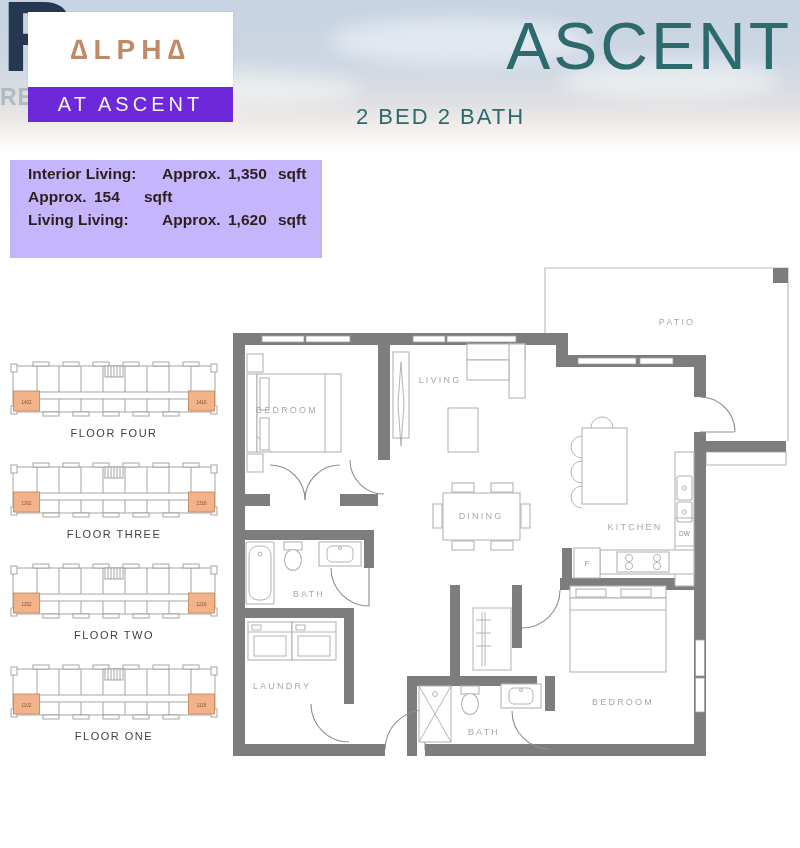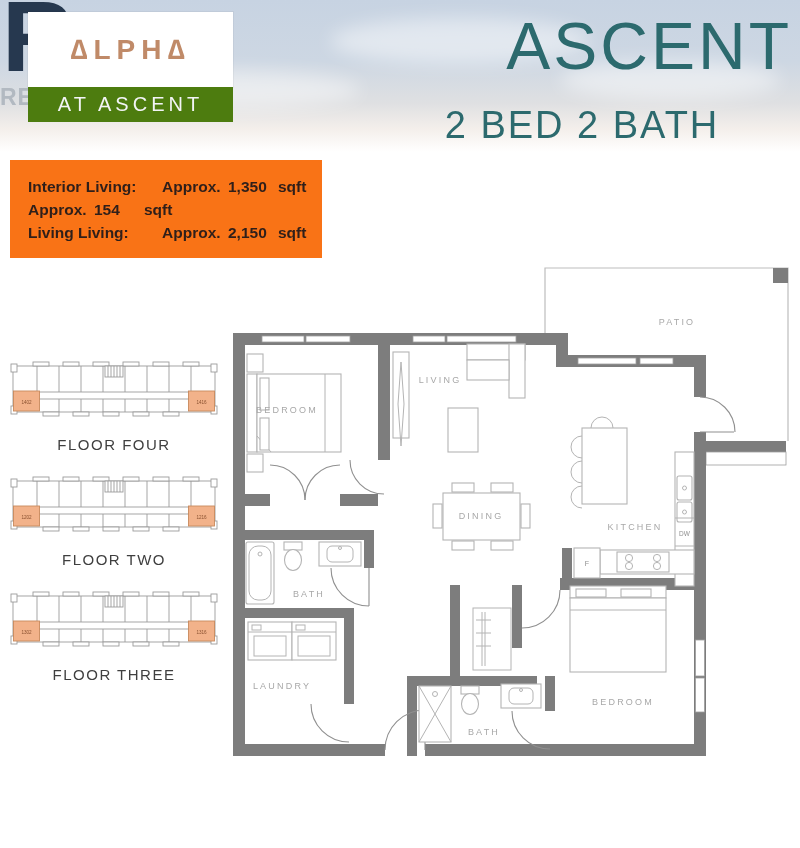--- a/index.html
+++ b/index.html
@@ -8,37 +8,37 @@
   .abs{position:absolute;}
   
   .sky{left:0;top:0;width:800px;height:152px;
        background:linear-gradient(180deg,#c7d3e2 0%,#cdd7e3 40%,#dfe0e2 68%,#f4efeb 85%,#ffffff 100%);}
   .cloud{background:rgba(255,255,255,.45);border-radius:50%;filter:blur(9px);}
   .realtor-r{left:2px;top:-14px;font-size:100px;font-weight:700;color:#26384f;line-height:1;}
   .realtor-word{left:0px;top:84px;font-size:23px;font-weight:700;color:#b2b9c1;letter-spacing:1px;z-index:1;}
   .brand-box{left:28px;top:12px;width:205px;height:75px;background:#ffffff;z-index:2;
              display:flex;align-items:center;justify-content:center;box-shadow:0 0 0 1px rgba(0,0,0,.04);}
   .brand-name{font-size:28px;color:#c08a68;letter-spacing:6px;font-weight:700;}
-  .brand-bar{left:28px;top:87px;width:205px;height:35px;background:#4d7c0f;z-index:2;
+  .brand-bar{left:28px;top:87px;width:205px;height:35px;background:#6d28d9;z-index:2;
              display:flex;align-items:center;justify-content:center;}
   .brand-sub{font-size:20px;color:#f2f4f6;letter-spacing:4px;font-weight:400;}
   .plan-title{right:8px;top:8px;width:420px;text-align:right;font-size:66px;color:#2c6a6e;
               letter-spacing:3px;font-weight:400;}
-  .plan-spec{right:8px;top:104px;width:420px;text-align:center;font-size:38px;color:#2c6a6e;
+  .plan-spec{right:24px;top:104px;width:420px;text-align:left;font-size:22px;color:#2c6a6e;
              letter-spacing:2px;font-weight:400;}
   
-  .stats{left:10px;top:160px;width:312px;height:98px;background:#f97316;padding:15px 0 0 18px;box-sizing:border-box;}
+  .stats{left:10px;top:160px;width:312px;height:98px;background:#c4b5fd;padding:2px 0 0 18px;box-sizing:border-box;}
   .stat-row{display:flex;font-size:15.5px;font-weight:700;color:#2f1f1a;line-height:23px;}
   .stat-label{width:134px;}
   .stat-approx{width:66px;}
   .stat-num{width:50px;}
   
   .floors{left:8px;top:358px;width:212px;}
   .floor-block{margin-bottom:20px;text-align:center;}
-  .floor-label{font-size:15px;color:#3f3f3f;letter-spacing:1.5px;margin-top:12px;}
+  .floor-label{font-size:11px;color:#3f3f3f;letter-spacing:1.5px;margin-top:3px;}
   
   .plan{left:225px;top:256px;}
   .rlabel{fill:#a8a8a8;font-size:9px;letter-spacing:2.2px;font-family:"Liberation Sans",sans-serif;}
   .slabel{fill:#8f8f8f;font-family:"Liberation Sans",sans-serif;}
   .fix{fill:#ffffff;stroke:#b4b4b4;stroke-width:1.1;}
   .fixl{fill:none;stroke:#b4b4b4;stroke-width:1;}
   .wall{fill:#7d7d7d;}
   .win{fill:#ffffff;stroke:#9e9e9e;stroke-width:0.8;}
   .door{fill:none;stroke:#909090;stroke-width:1.1;}
   .thin{fill:none;stroke:#bdbdbd;stroke-width:1.2;}
@@ -73,21 +73,21 @@
     <span class="stat-unit">sqft</span>
   </div>
   <div class="stat-row">
     <span class="stat-approx">Approx.</span>
     <span class="stat-num">154</span>
     <span class="stat-unit">sqft</span>
   </div>
   <div class="stat-row">
     <span class="stat-label">Living Living:</span>
     <span class="stat-approx">Approx.</span>
-    <span class="stat-num">2,150</span>
+    <span class="stat-num">1,620</span>
     <span class="stat-unit">sqft</span>
   </div>
 </div>
 
 <div class="abs floors">
 
   <svg width="0" height="0" style="position:absolute">
     <defs>
       <g id="bldg" stroke="#9b9b9b" stroke-width="0.9" fill="none">
         <rect x="4" y="8" width="202" height="46" fill="#ffffff"></rect>
@@ -122,35 +122,43 @@
       <use href="#bldg"></use>
       <text x="17.5" y="45.5" text-anchor="middle" class="bldg-num">1402</text>
       <text x="192.5" y="45.5" text-anchor="middle" class="bldg-num">1416</text>
     </svg>
     <div class="floor-label">FLOOR FOUR</div>
   </div>
 
   <div class="floor-block">
     <svg width="210" height="62" viewBox="0 0 210 62">
       <use href="#bldg"></use>
+      <text x="17.5" y="45.5" text-anchor="middle" class="bldg-num">1302</text>
+      <text x="192.5" y="45.5" text-anchor="middle" class="bldg-num">1316</text>
+    </svg>
+    <div class="floor-label">FLOOR THREE</div>
+  </div>
+
+  <div class="floor-block">
+    <svg width="210" height="62" viewBox="0 0 210 62">
+      <use href="#bldg"></use>
       <text x="17.5" y="45.5" text-anchor="middle" class="bldg-num">1202</text>
       <text x="192.5" y="45.5" text-anchor="middle" class="bldg-num">1216</text>
     </svg>
     <div class="floor-label">FLOOR TWO</div>
   </div>
 
   <div class="floor-block">
     <svg width="210" height="62" viewBox="0 0 210 62">
       <use href="#bldg"></use>
-      <text x="17.5" y="45.5" text-anchor="middle" class="bldg-num">1302</text>
-      <text x="192.5" y="45.5" text-anchor="middle" class="bldg-num">1316</text>
+      <text x="17.5" y="45.5" text-anchor="middle" class="bldg-num">1102</text>
+      <text x="192.5" y="45.5" text-anchor="middle" class="bldg-num">1116</text>
     </svg>
-    <div class="floor-label">FLOOR THREE</div>
-  </div>
-
+    <div class="floor-label">FLOOR ONE</div>
+  </div>
 </div>
 
 <div class="abs plan">
 <svg width="570" height="510" viewBox="0 0 570 510">
 
   <path class="thin" d="M320,77 V12 H563 V185"></path>
   <rect class="wall" x="548" y="12" width="15" height="15"></rect>
   <rect class="wall" x="481" y="185" width="80" height="11"></rect>
   <rect class="win" x="481" y="196" width="80" height="13"></rect>
 

